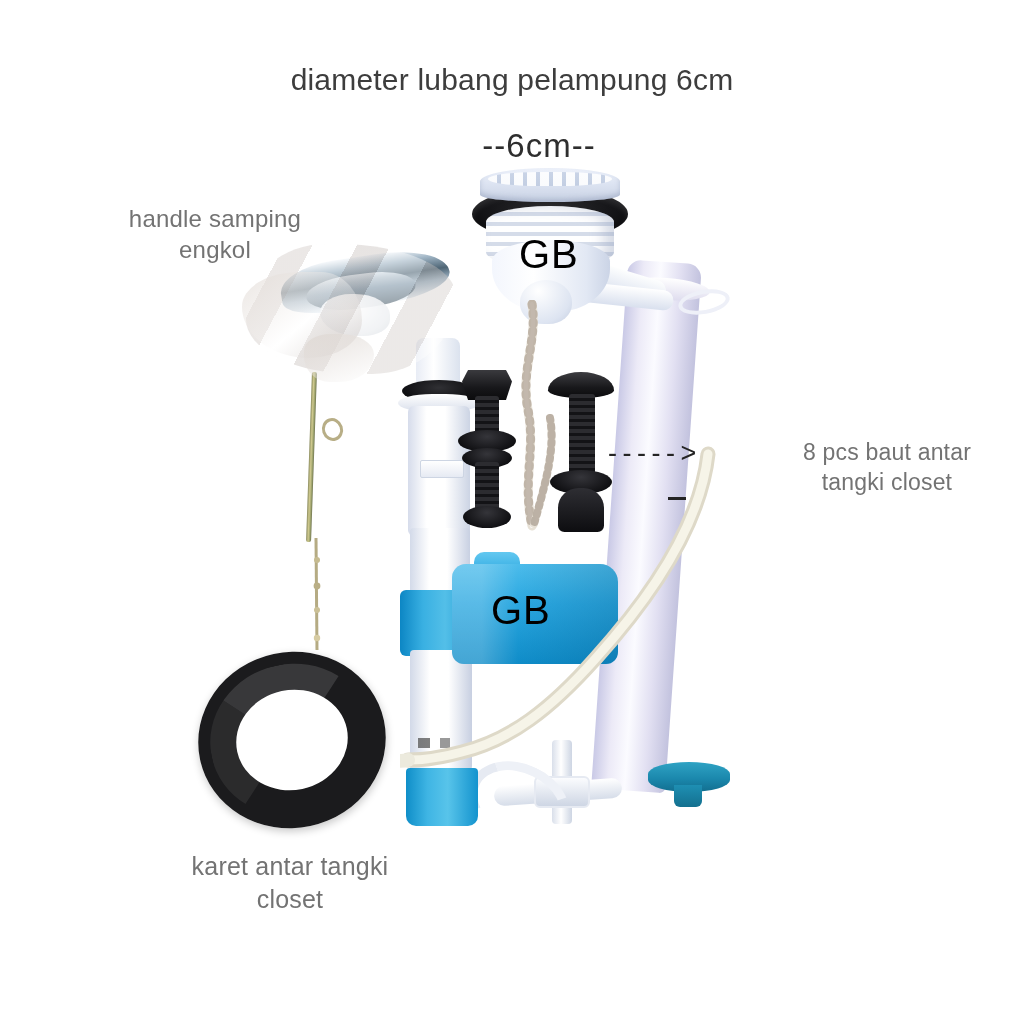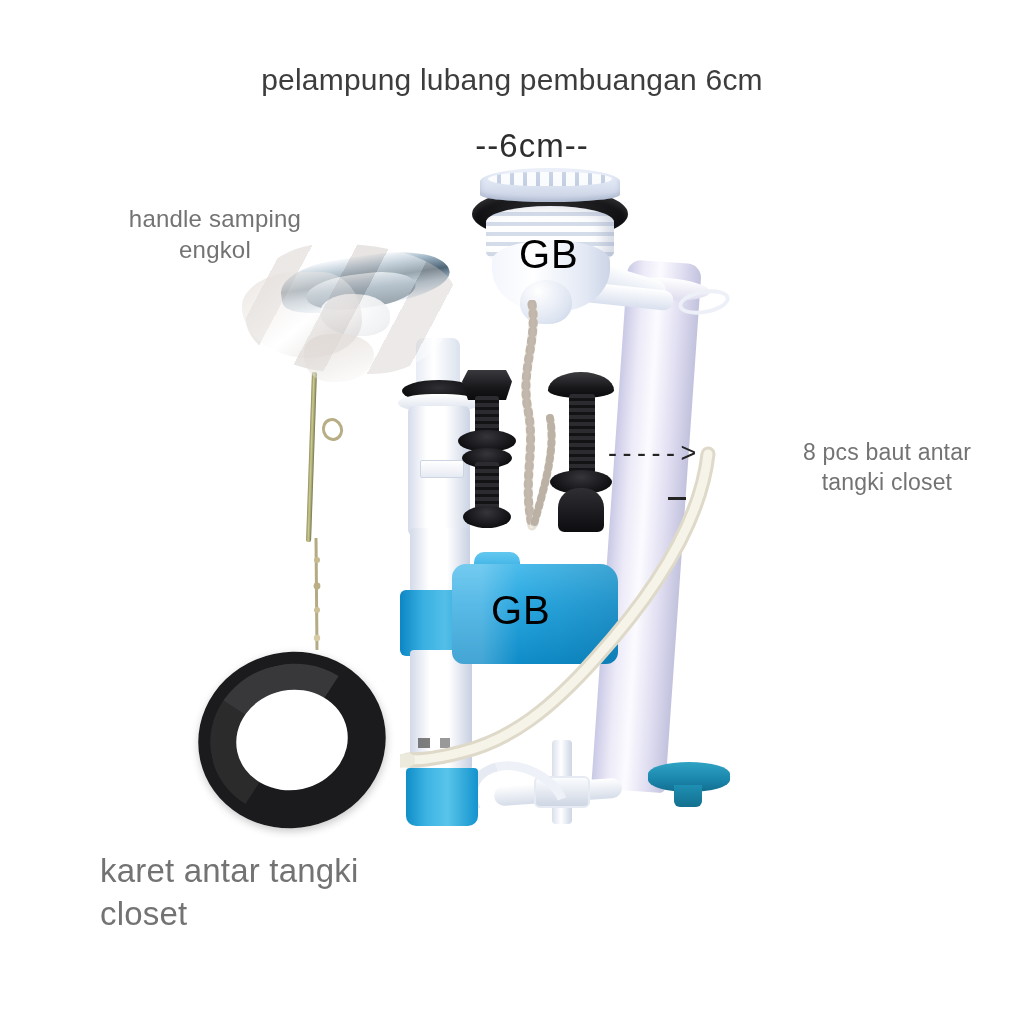--- a/index.html
+++ b/index.html
@@ -29,21 +29,21 @@
     white-space: pre-line;
     z-index: 40;
   }
   #title-text {
     left: 0; top: 60px; width: 1024px;
     text-align: center;
     font-size: 30px;
     color: #3d3d3d;
   }
   #size-text {
-    left: 312px; top: 125px; width: 440px;
+    left: 319px; top: 125px; width: 440px;
     text-align: center;
     font-size: 33px;
     letter-spacing: 1px;
     color: #2e2e2e;
   }
   #handle-label {
     left: 55px; top: 203px; width: 320px;
     text-align: center;
     font-size: 24px;
   }
@@ -52,22 +52,22 @@
     text-align: center;
     font-size: 19px;
   }
   #bolt-label {
     left: 758px; top: 438px; width: 258px;
     text-align: center;
     font-size: 23px;
   }
   #ring-label {
     left: 100px; top: 850px; width: 380px;
-    text-align: left;
-    font-size: 33px;
+    text-align: center;
+    font-size: 25px;
   }
   .arrow-dash {
     position: absolute;
     left: 608px; top: 438px;
     font-size: 27px;
     letter-spacing: -1px;
     color: #242424;
     font-family: "Liberation Sans", sans-serif;
     z-index: 41;
   }
@@ -389,21 +389,21 @@
     border-top-color: #eef1f7; border-left-color: #e6eaf2;
     border-radius: 50%;
     transform: rotate(26deg);
   }
 </style>
 </head>
 <body>
 
 <div id="stage">
 
-  <div class="anno" id="title-text">pelampung lubang pembuangan 6cm</div>
+  <div class="anno" id="title-text">diameter lubang pelampung 6cm</div>
 
   <div class="anno" id="size-text">--6cm--</div>
 
   <div class="anno" id="handle-label">handle samping
 engkol</div>
 
 
   <div class="arrow-dash">- - - - - &gt;</div>
   <div class="tick-mark"></div>
 

